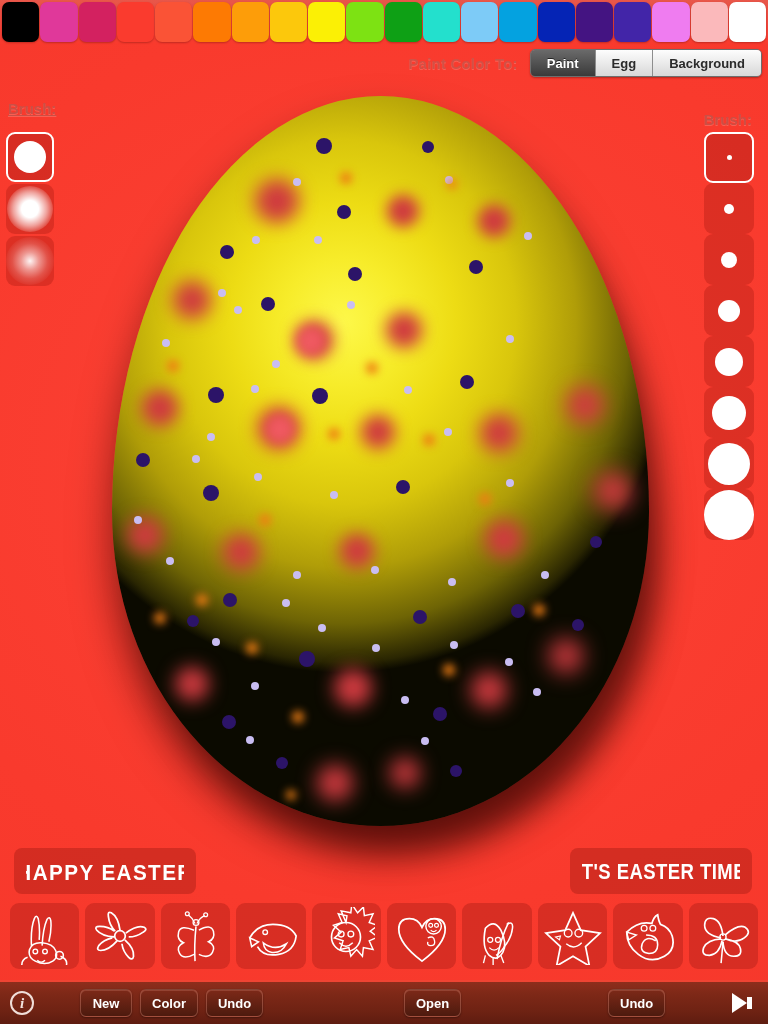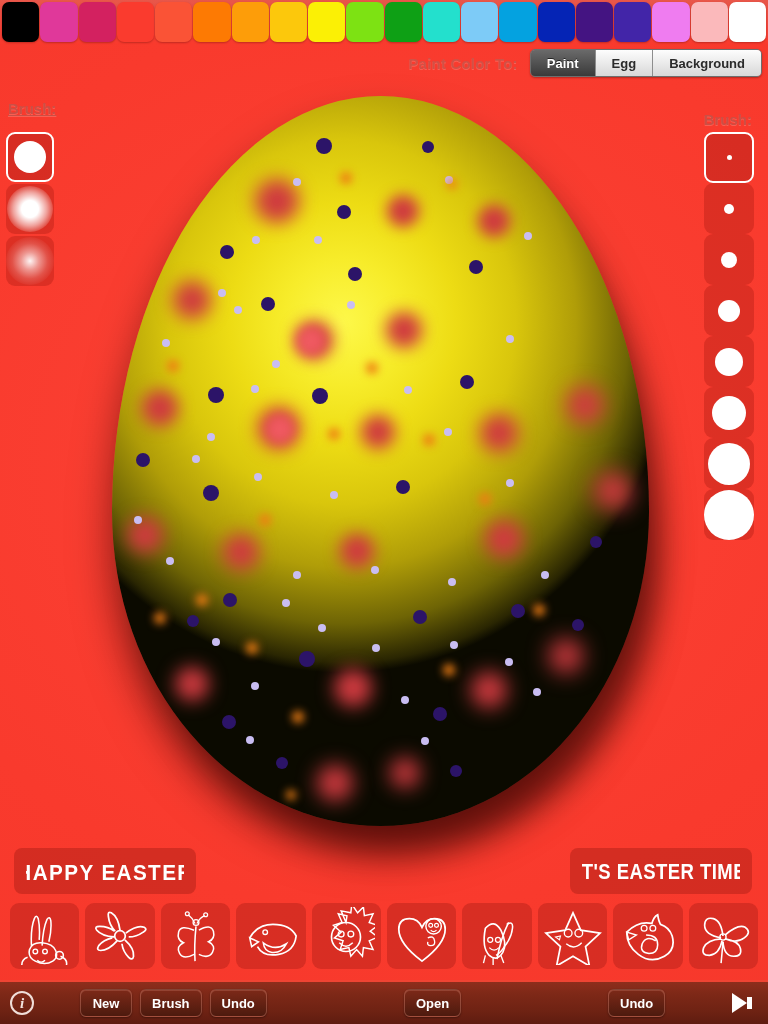--- a/index.html
+++ b/index.html
@@ -515,21 +515,21 @@
         </svg>
       </div>
     </div>
 
   <div id="toolbar">
     <div id="info-icon">
       <span>i</span>
     </div>
     <div id="tb-left">
       <div class="tb-btn">New</div>
-      <div class="tb-btn">Brush</div>
+      <div class="tb-btn">Color</div>
       <div class="tb-btn">Undo</div>
     </div>
     <div id="tb-mid">
       <div class="tb-btn">Open</div>
     </div>
     <div id="tb-undo">
       <div class="tb-btn">Undo</div>
     </div>
     <div id="next-icon">
       <svg width="30" height="26" viewBox="0 0 30 26">

